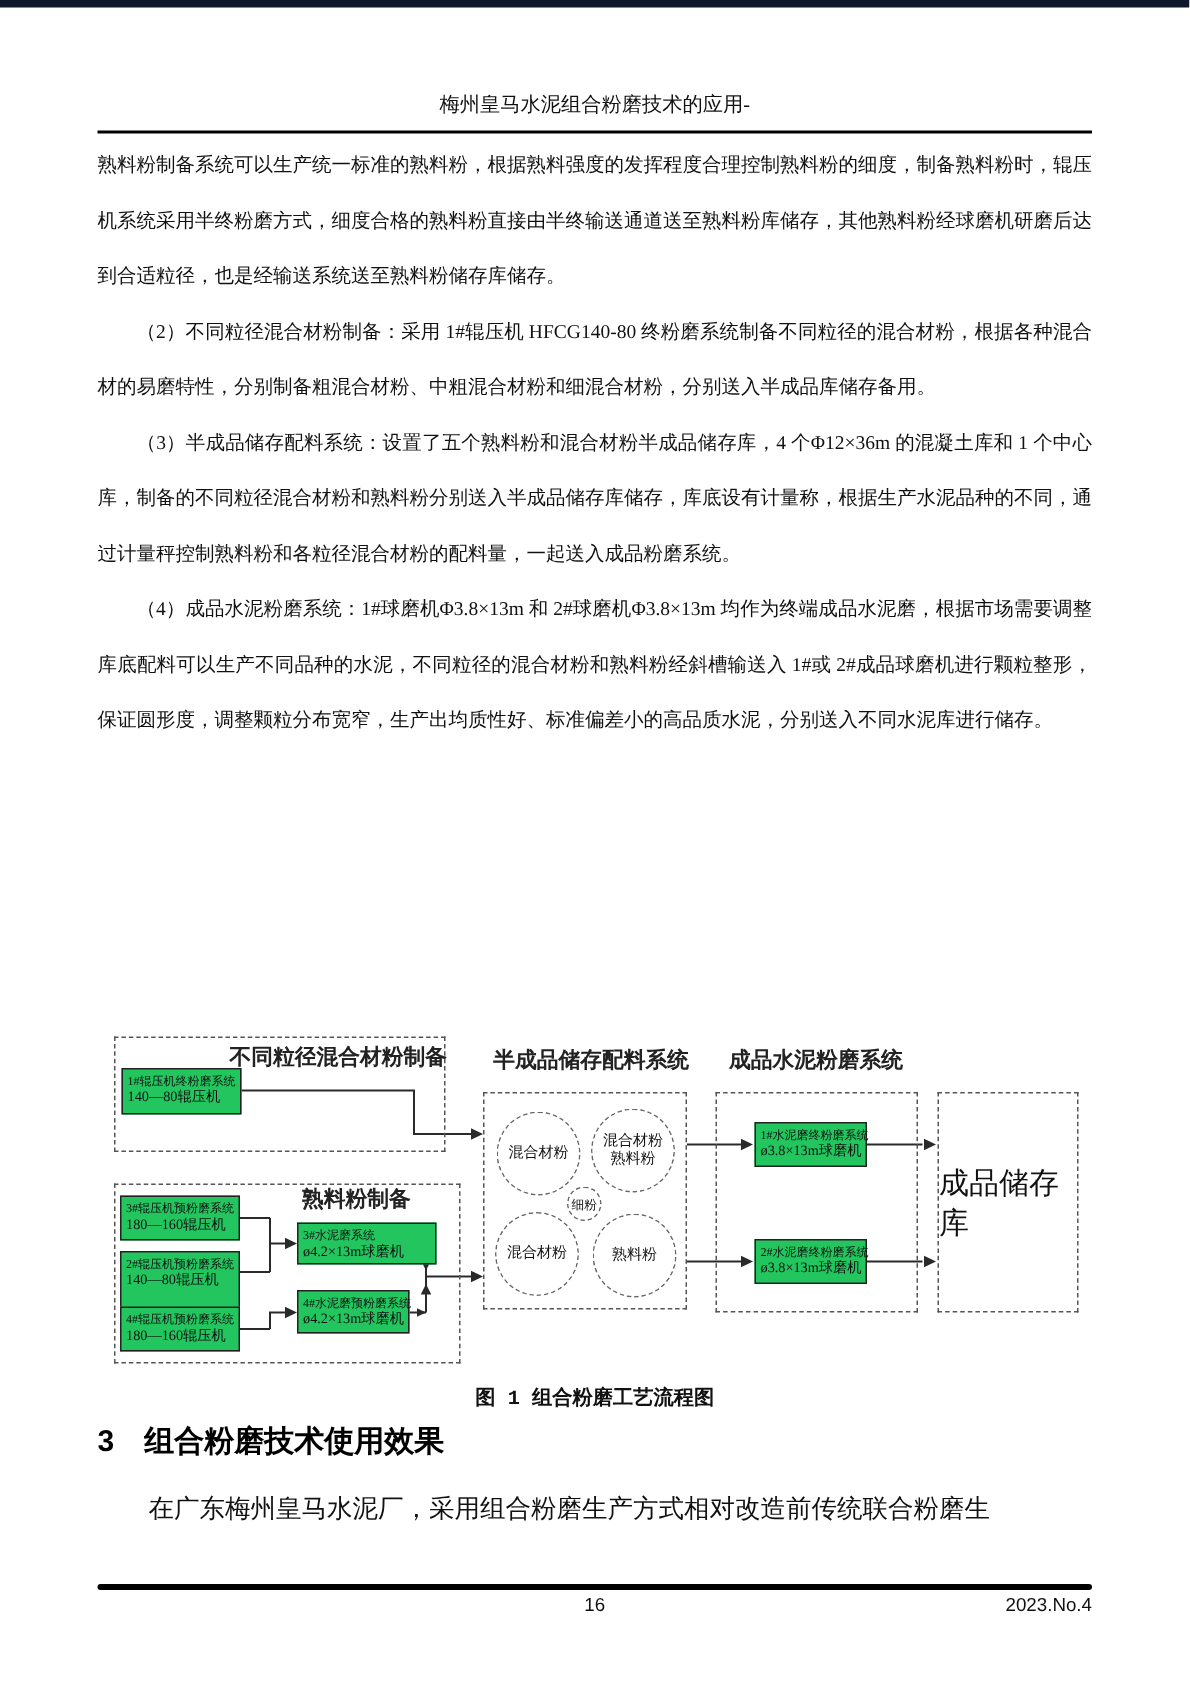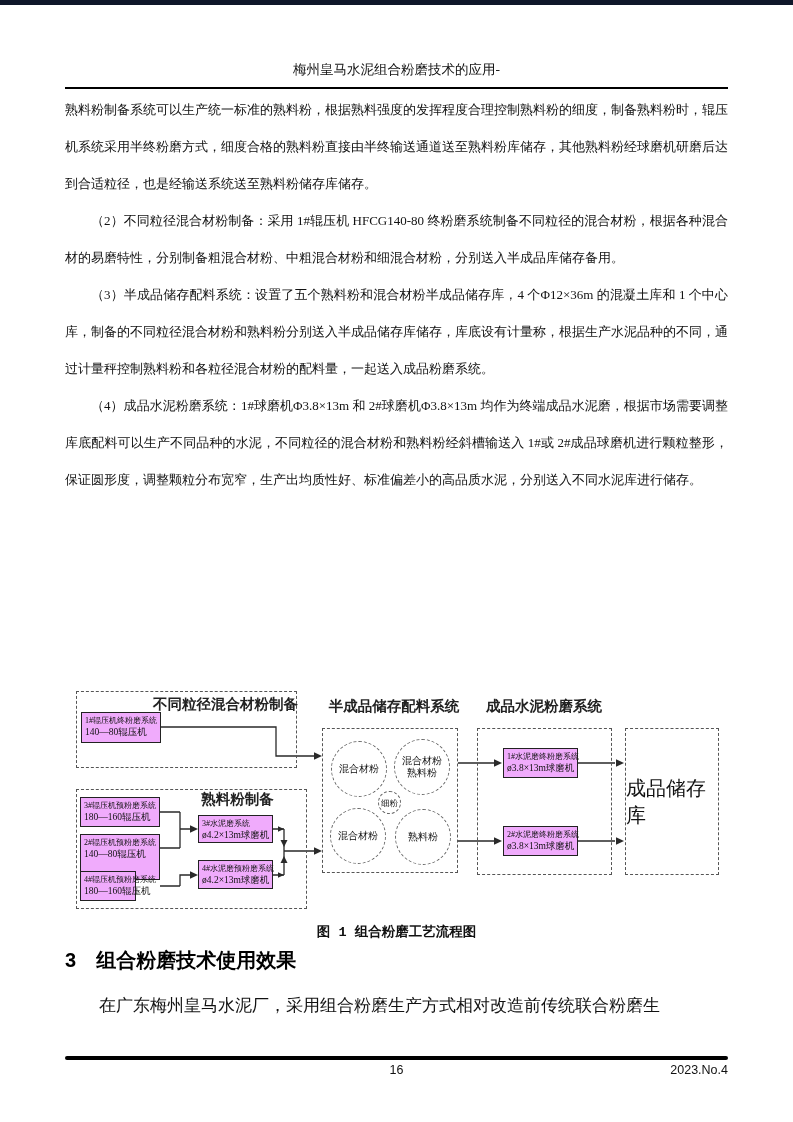--- a/index.html
+++ b/index.html
@@ -14,21 +14,21 @@
   .header-rule{position:absolute;left:65px;top:82px;width:663px;height:2px;background:#000;}
   
   .body-text{position:absolute;left:65px;top:86px;width:663px;
     font-size:13px;line-height:37px;text-align:justify;}
   .body-text p{margin:0;padding:0;}
   .body-text p.indent{text-indent:2em;}
   
   .diagram{position:absolute;left:65px;top:680px;width:663px;height:230px;}
   .diagram svg{position:absolute;left:0;top:0;}
   .dbox{position:absolute;border:1.6px dashed #555;background:transparent;box-sizing:border-box;}
-  .sbox{position:absolute;border:1.2px solid #222;background:#f0abfc;box-sizing:border-box;
+  .sbox{position:absolute;border:1.2px solid #222;background:#22c55e;box-sizing:border-box;
     padding:2px 2px 0 3px;}
   .sbox .s1{font-size:8px;line-height:11px;white-space:nowrap;color:#111;}
   .sbox .s2{font-size:9.5px;line-height:13px;white-space:nowrap;color:#111;}
   .dtitle{position:absolute;font-size:14.5px;font-weight:bold;color:#222;
     font-family:"Liberation Serif","DejaVu Serif",serif;white-space:nowrap;}
   .silo{position:absolute;border:1.1px dashed #666;border-radius:50%;box-sizing:border-box;
     display:flex;flex-direction:column;align-items:center;justify-content:center;
     font-size:10px;line-height:12px;color:#111;text-align:center;background:#fff;}
   .silo.small{font-size:8.5px;}
   .storage-box{position:absolute;border:1.6px dashed #555;box-sizing:border-box;
@@ -93,25 +93,25 @@
     <div class="dbox" style="left:11px;top:104px;width:231px;height:120px;"></div>
     <div class="dtitle" style="left:105px;top:105px;width:135px;text-align:center;">熟料粉制备</div>
     <div class="sbox" style="left:15px;top:112px;width:80px;height:30px;">
       <div class="s1">3#辊压机预粉磨系统</div>
       <div class="s2">180—160辊压机</div>
     </div>
     <div class="sbox" style="left:15px;top:149px;width:80px;height:46px;">
       <div class="s1">2#辊压机预粉磨系统</div>
       <div class="s2">140—80辊压机</div>
     </div>
-    <div class="sbox" style="left:15px;top:186px;width:56px;height:30px;">
+    <div class="sbox" style="left:15px;top:186px;width:80px;height:30px;">
       <div class="s1">4#辊压机预粉磨系统</div>
       <div class="s2">180—160辊压机</div>
     </div>
-    <div class="sbox" style="left:133px;top:130px;width:75px;height:28px;">
+    <div class="sbox" style="left:133px;top:130px;width:93px;height:28px;">
       <div class="s1">3#水泥磨系统</div>
       <div class="s2">ø4.2×13m球磨机</div>
     </div>
     <div class="sbox" style="left:133px;top:175px;width:75px;height:29px;">
       <div class="s1">4#水泥磨预粉磨系统</div>
       <div class="s2">ø4.2×13m球磨机</div>
     </div>
 
     <div class="dtitle" style="left:254px;top:12px;width:150px;text-align:center;">半成品储存配料系统</div>
     <div class="dbox" style="left:257px;top:43px;width:136px;height:145px;"></div>

